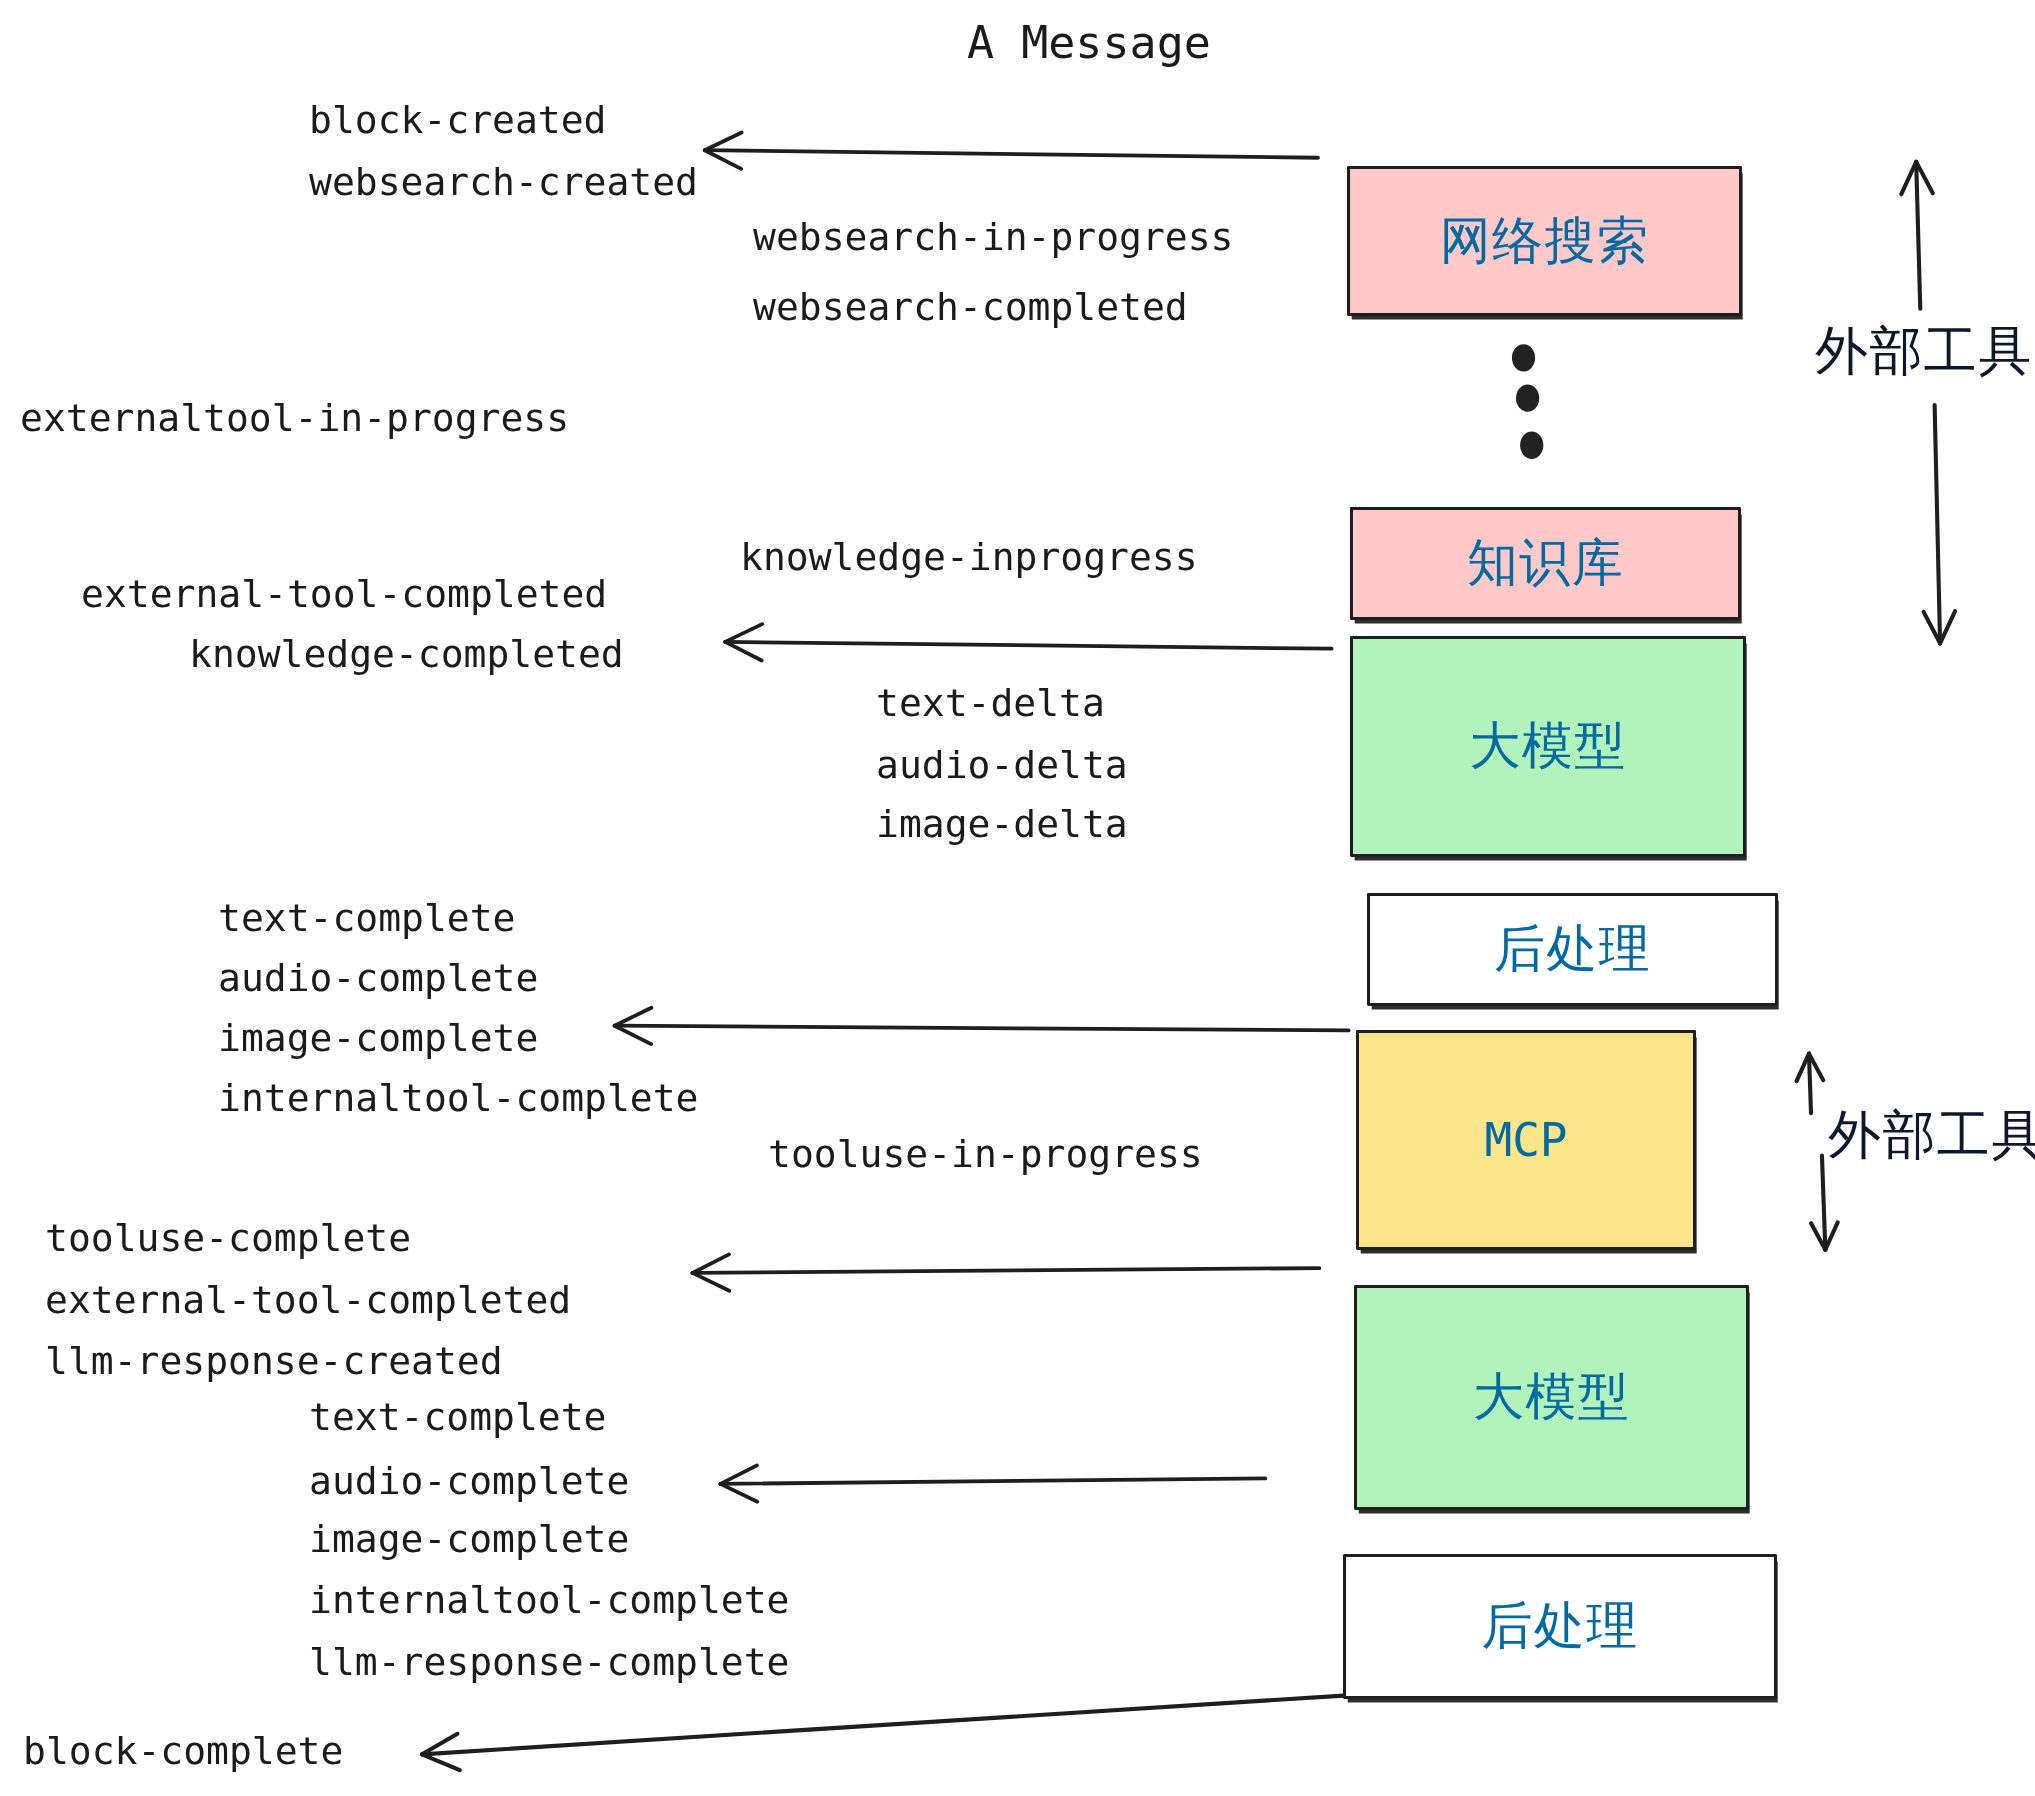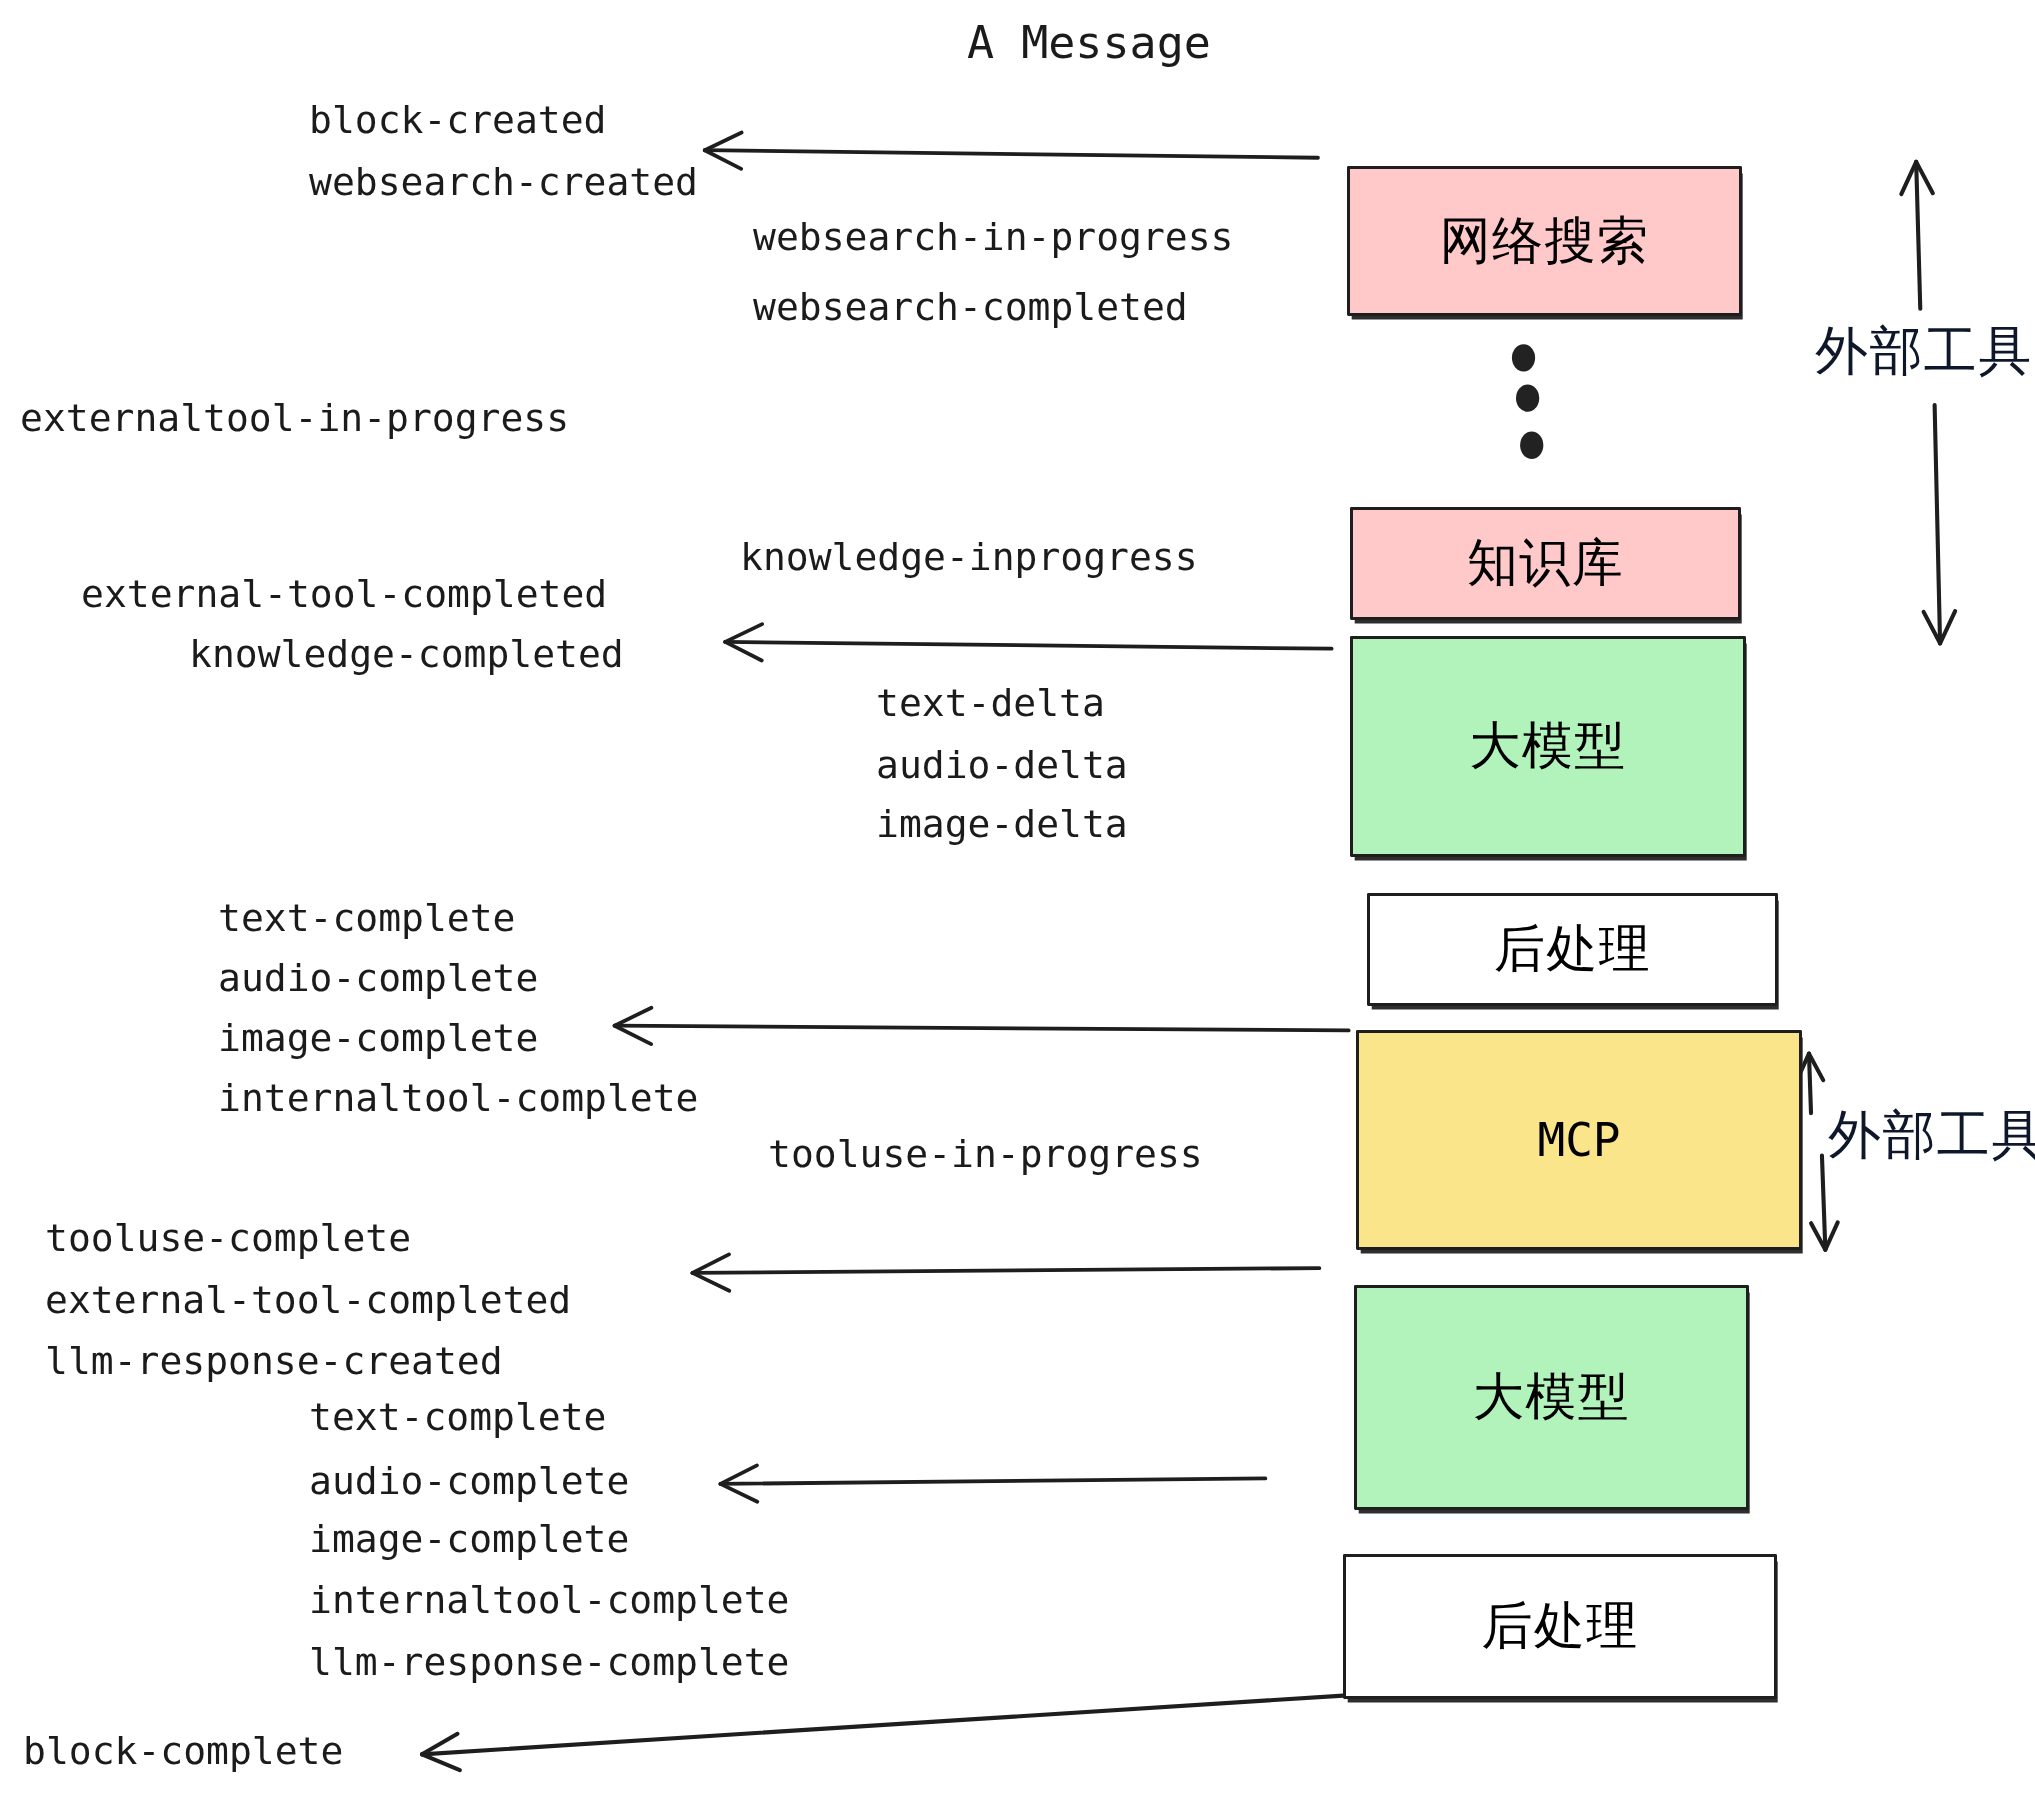--- a/index.html
+++ b/index.html
@@ -30,21 +30,21 @@
     position:absolute;
     border:3.4px solid #1e1e1e;
     box-sizing:border-box;
     display:flex;align-items:center;justify-content:center;
     box-shadow:2.7px 5.5px 0 -2px #2e2e2e;
     border-radius:1.4px;
   }
   .box .box-label{
     font-family:"DejaVu Sans","Liberation Sans",sans-serif;
     font-size:51px;
-    color:#000000;
+    color:#0369a1;
     letter-spacing:1.4px;
     white-space:nowrap;
   }
   .box .box-label.mono{
     font-family:"DejaVu Sans Mono","Liberation Mono",monospace;
     font-size:46px;letter-spacing:0;
   }
   .side-label{
     position:absolute;
     transform:translateY(-50%);
@@ -128,21 +128,21 @@
       </div>
       <div class="box" style="left: 1350px; top: 507px; width: 391px; height: 113px; background: rgb(255, 201, 201);">
         <span class="box-label">知识库</span>
       </div>
       <div class="box" style="left: 1350px; top: 636px; width: 396px; height: 221px; background: rgb(178, 242, 187);">
         <span class="box-label">大模型</span>
       </div>
       <div class="box" style="left: 1367px; top: 893px; width: 411px; height: 113px; background: rgb(255, 255, 255);">
         <span class="box-label">后处理</span>
       </div>
-      <div class="box" style="left: 1356px; top: 1030px; width: 446px; height: 220px; background: rgb(250, 229, 139);">
+      <div class="box" style="left: 1356px; top: 1030px; width: 340px; height: 220px; background: rgb(250, 229, 139);">
         <span class="box-label mono">MCP</span>
       </div>
       <div class="box" style="left: 1354px; top: 1285px; width: 395px; height: 225px; background: rgb(178, 242, 187);">
         <span class="box-label">大模型</span>
       </div>
       <div class="box" style="left: 1343px; top: 1554px; width: 434px; height: 145px; background: rgb(255, 255, 255);">
         <span class="box-label">后处理</span>
       </div>
     </div>
   <div id="side-labels-layer">

